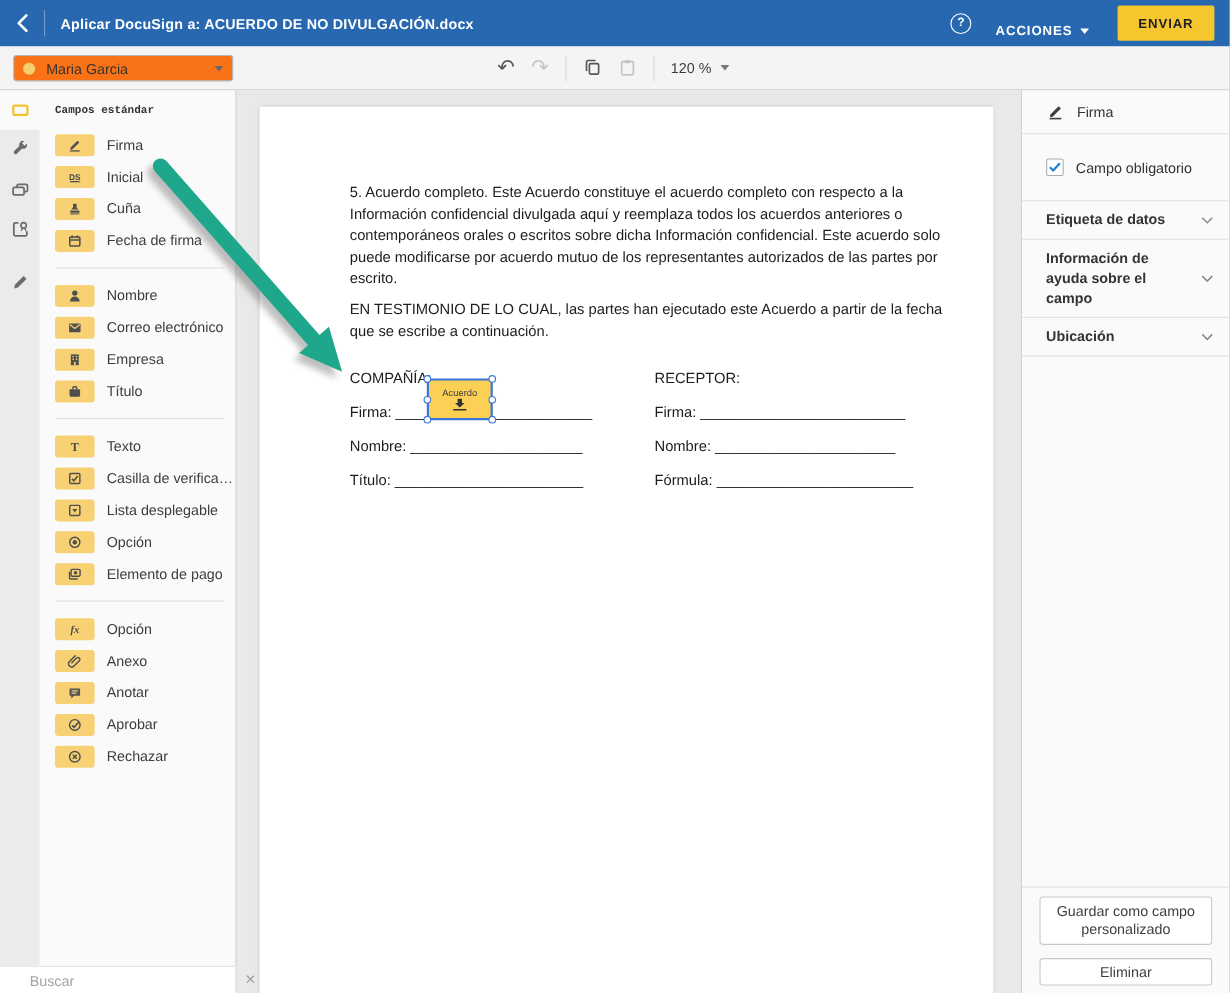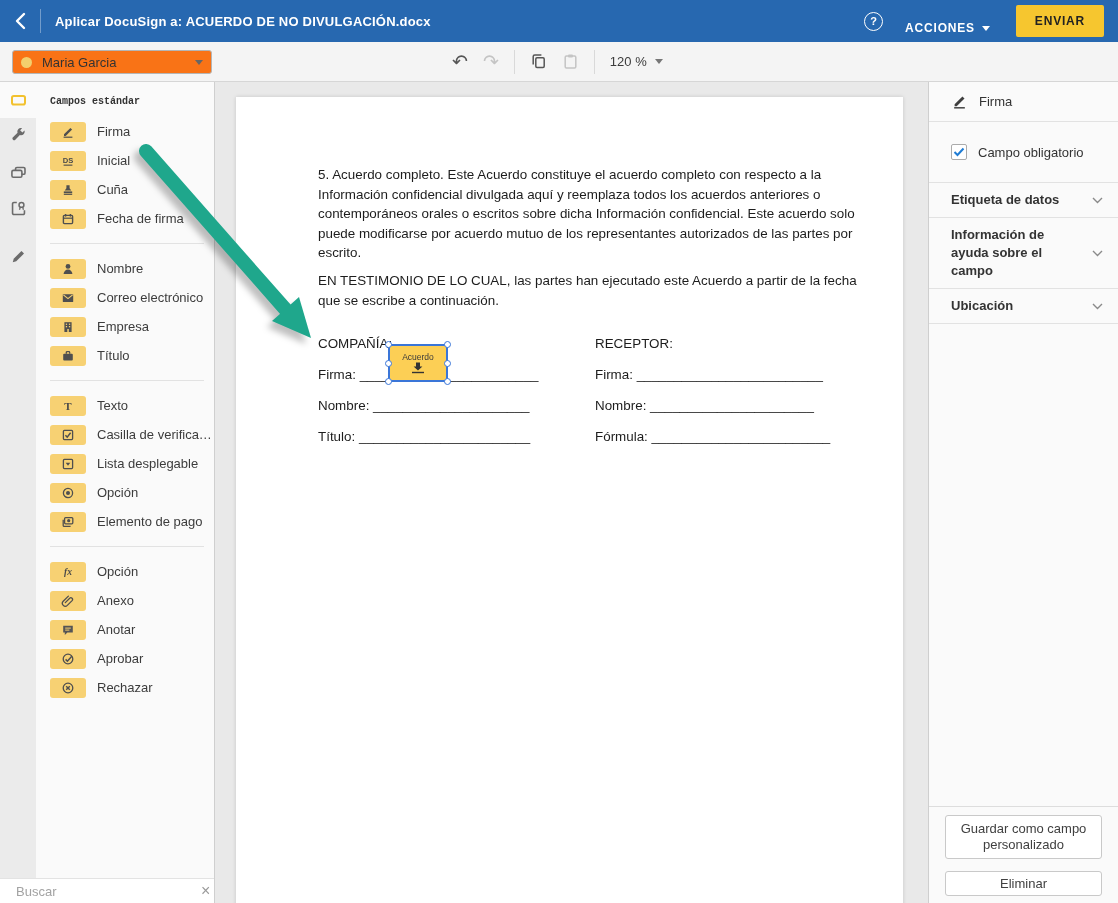--- a/index.html
+++ b/index.html
@@ -51,21 +51,21 @@
   .rail-tab + .rail-tab { margin-top:0; }
   .fieldpanel { position:absolute; left:36px; top:0; right:0; bottom:25px; overflow:hidden; }
   .panel-header { font-size:10px; font-weight:bold; color:#333; padding:14px 0 4px 14px;font-family:Liberation Mono, monospace; }
   .field-group { padding:6px 0; }
   .group-sep { border-top:1px solid #e2e2e2; margin:4px 10px 4px 14px; }
   .field-item { display:flex; align-items:center; height:29px; padding-left:14px; gap:11px; cursor:pointer; }
   .tile { width:36px; height:20px; min-width:20px; background:#f7d173; border-radius:3px;
           display:flex; align-items:center; justify-content:center; }
   .field-label { font-size:13px; color:#3c3c3c; white-space:nowrap; }
   .search-row { position:absolute; left:0; right:0; bottom:0; height:25px; background:#fff;
-                border-top:1px solid #e3e3e3; display:flex; align-items:center; padding:0 9px; gap:7px; }
+                border-top:1px solid #e3e3e3; display:flex; align-items:center; padding:0 9px; gap:18px; }
   .search-row input { border:none; outline:none; flex:1; font-size:13px; color:#444;
                       font-family:"Liberation Sans",sans-serif; background:transparent; }
   .search-row input::placeholder { color:#a3a3a3; }
   .search-clear { color:#9a9a9a; font-size:16px; line-height:1; cursor:pointer; padding:0 2px; }
 
   
   .docarea { position:absolute; top:82px; left:215px; width:713px; bottom:0; background:#e9e9e9; overflow:hidden; }
   .page { position:absolute; left:21px; top:15px; width:667px; height:840px; background:#fff;
           box-shadow:0 0 4px rgba(0,0,0,0.15); }
   .doc-par { position:absolute; left:82px; width:540px; font-size:13.4px; line-height:19.5px; color:#1d1d1d; }

